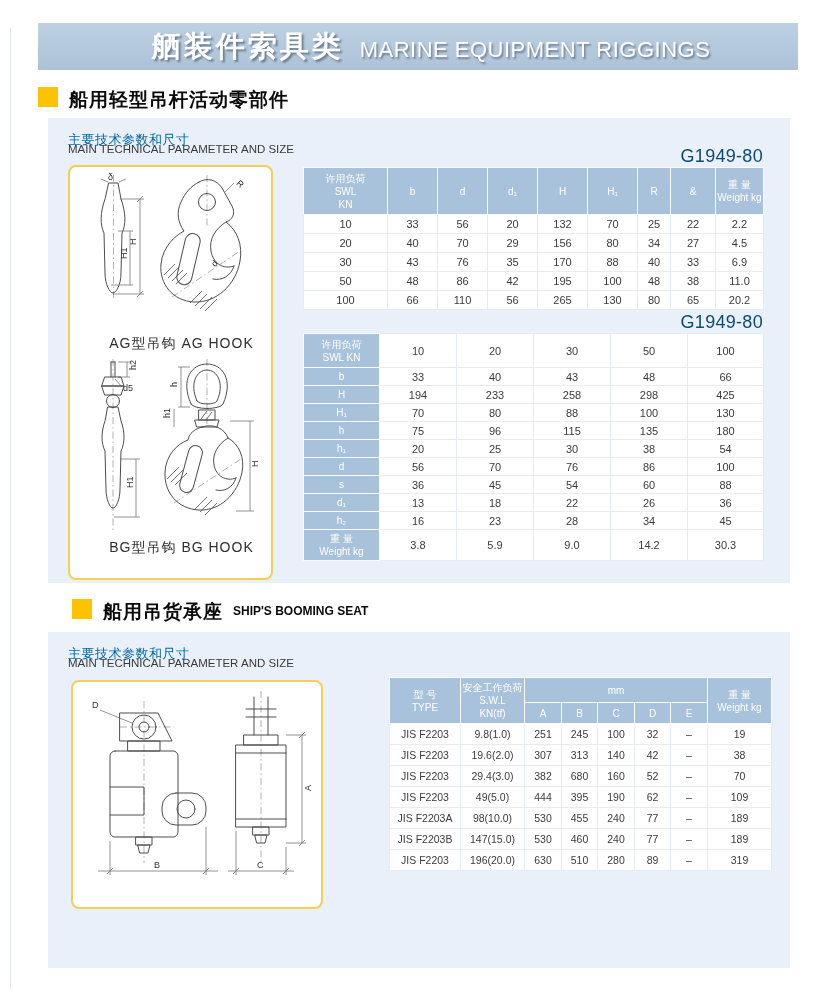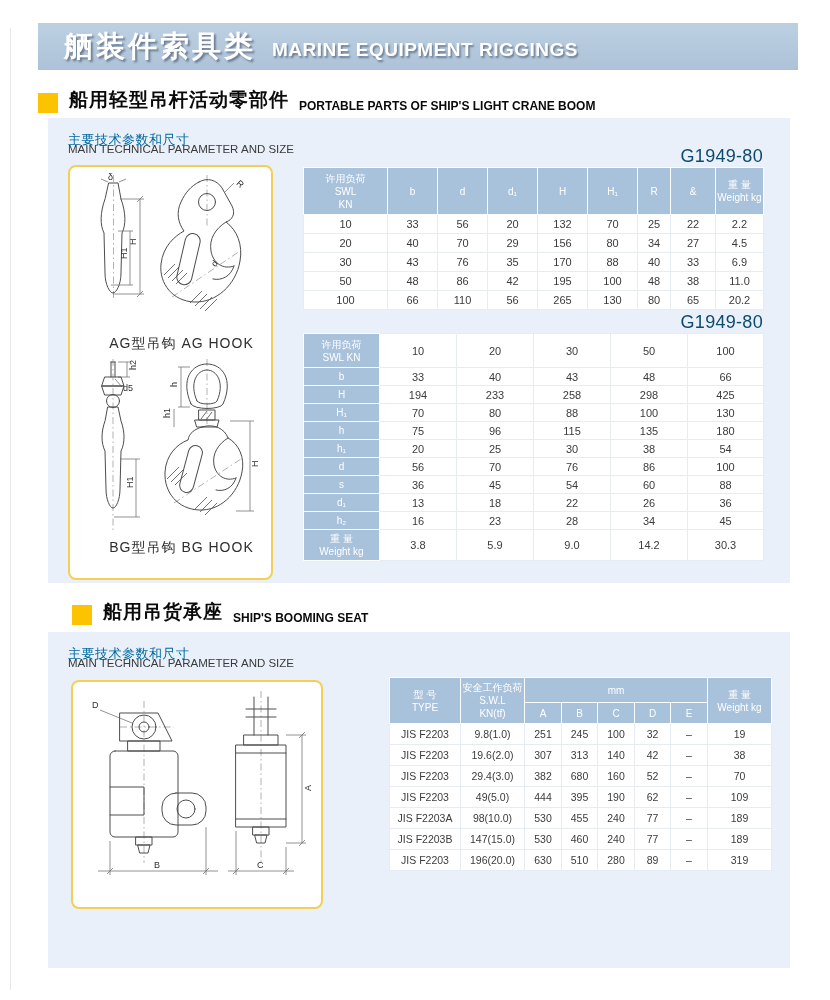--- a/index.html
+++ b/index.html
@@ -3,28 +3,28 @@
 <meta charset="utf-8">
 <style>
   html,body{margin:0;padding:0;background:#fff;}
   .page{position:relative;width:830px;height:1000px;background:#fff;overflow:hidden;
         font-family:"Liberation Sans","DejaVu Sans",sans-serif;}
   .rule-left{position:absolute;left:10px;top:28px;width:1px;height:962px;background:#e3e8ef;}
 
   
   .header-bar{position:absolute;left:38px;top:23px;width:760px;height:47px;
       background:linear-gradient(#bdd0e3,#adc2d8);display:flex;align-items:center;
-      padding-left:26px;box-sizing:border-box;}
+      padding-left:26px;box-sizing:border-box;justify-content:center;}
   .bar-zh{font-size:29px;font-weight:bold;color:#fff;letter-spacing:3px;
       text-shadow:2px 2px 2px rgba(96,112,132,.85);}
-  .bar-en{font-size:19px;font-weight:bold;color:#fff;margin-left:16px;margin-top:7px;
+  .bar-en{font-size:22px;font-weight:normal;color:#fff;margin-left:16px;margin-top:7px;
       letter-spacing:.5px;text-shadow:1.5px 1.5px 2px rgba(96,112,132,.85);}
 
   
-  .sec-head{position:absolute;left:38px;display:flex;align-items:flex-end;}
+  .sec-head{position:absolute;left:38px;display:flex;align-items:flex-start;}
   .bullet{width:20px;height:20px;background:#fcc400;flex:0 0 auto;}
   .sec-zh{font-size:19px;font-weight:bold;color:#0a0a0a;margin-left:11px;letter-spacing:1px;}
   .sec-en{font-size:12px;font-weight:bold;color:#0a0a0a;margin-left:10px;margin-top:5px;}
 
   
   .panel{position:absolute;left:48px;width:742px;background:#e9f0f9;}
   .sub-zh{position:absolute;left:20px;top:13px;font-size:13px;color:#0369a1;letter-spacing:.5px;}
   .sub-en{position:absolute;left:20px;top:25px;font-size:11.5px;color:#3a3a3a;}
   .gcode{position:absolute;font-size:18px;color:#0c4a6e;letter-spacing:.3px;}
 
@@ -62,21 +62,20 @@
   <div class="rule-left"></div>
 
   <div class="header-bar">
     <span class="bar-zh">舾装件索具类</span>
     <span class="bar-en">MARINE EQUIPMENT RIGGINGS</span>
   </div>
 
   <div class="sec-head" style="top:87px;">
     <span class="bullet"></span>
     <span class="sec-zh">船用轻型吊杆活动零部件</span>
-    <span class="sec-en">PORTABLE PARTS OF SHIP'S LIGHT CRANE BOOM</span>
   </div>
 
   <div class="panel" style="top:118px;height:465px;">
     <div class="sub-zh">主要技术参数和尺寸</div>
     <div class="sub-en">MAIN TECHNICAL PARAMETER AND SIZE</div>
     <div class="gcode" style="top:28px;right:27px;">G1949-80</div>
     <div class="gcode" style="top:194px;right:27px;">G1949-80</div>
 
     <div class="draw-box" style="left:20px;top:47px;width:205px;height:415px;">
       <svg width="185" height="158" viewBox="0 0 185 158" style="position:absolute;left:8px;top:6px;">

